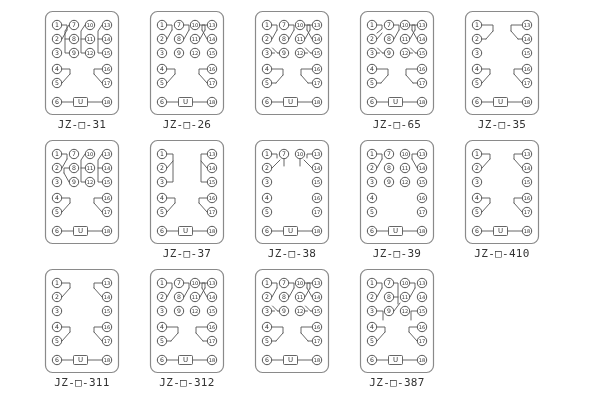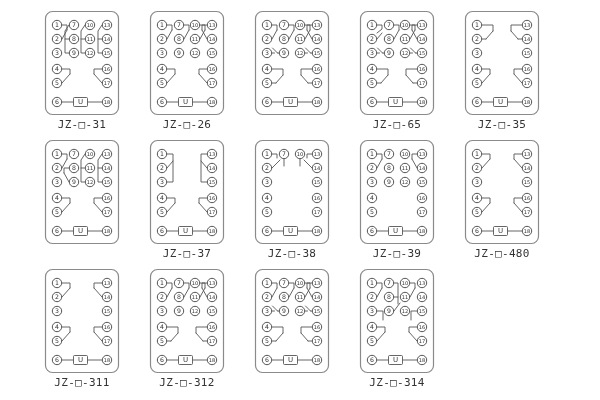--- a/index.html
+++ b/index.html
@@ -778,21 +778,21 @@
           </g>
           <g>
             <circle cx="63" cy="73" r="4.7" fill="#ffffff" stroke="#555555" stroke-width="1"></circle>
             <text x="63" y="74.9" font-size="5.1" text-anchor="middle" fill="#333333" font-family="DejaVu Sans, sans-serif">17</text>
           </g>
           <g>
             <circle cx="63" cy="92" r="4.7" fill="#ffffff" stroke="#555555" stroke-width="1"></circle>
             <text x="63" y="93.9" font-size="5.1" text-anchor="middle" fill="#333333" font-family="DejaVu Sans, sans-serif">18</text>
           </g>
         </svg>
-        <div class="lbl">JZ-□-480</div>
+        <div class="lbl">JZ-□-410</div>
       </div>
     </div>
     <div class="row">
       <div class="cell">
         <svg width="76" height="106" viewBox="0 0 76 106">
           <rect x="1.5" y="1.5" width="73" height="103" rx="7" fill="#ffffff" stroke="#8a8a8a" stroke-width="1.2"></rect>
           <path d="M18 15h8v5 M18 29l8 -9" fill="none" stroke="#555555" stroke-width="0.9" stroke-linecap="round" stroke-linejoin="round"></path>
           <path d="M58 15h-8v5 M58 29l-8 -9" fill="none" stroke="#555555" stroke-width="0.9" stroke-linecap="round" stroke-linejoin="round"></path>
           <path d="M18 59h8v5 M18 73l8 -9" fill="none" stroke="#555555" stroke-width="0.9" stroke-linecap="round" stroke-linejoin="round"></path>
           <path d="M58 59h-8v5 M58 73l-8 -9" fill="none" stroke="#555555" stroke-width="0.9" stroke-linecap="round" stroke-linejoin="round"></path>
@@ -1104,16 +1104,16 @@
           </g>
           <g>
             <circle cx="63" cy="73" r="4.7" fill="#ffffff" stroke="#555555" stroke-width="1"></circle>
             <text x="63" y="74.9" font-size="5.1" text-anchor="middle" fill="#333333" font-family="DejaVu Sans, sans-serif">17</text>
           </g>
           <g>
             <circle cx="63" cy="92" r="4.7" fill="#ffffff" stroke="#555555" stroke-width="1"></circle>
             <text x="63" y="93.9" font-size="5.1" text-anchor="middle" fill="#333333" font-family="DejaVu Sans, sans-serif">18</text>
           </g>
         </svg>
-        <div class="lbl">JZ-□-314</div>
+        <div class="lbl">JZ-□-387</div>
       </div>
     </div>
   </div>
 
 </body></html>

